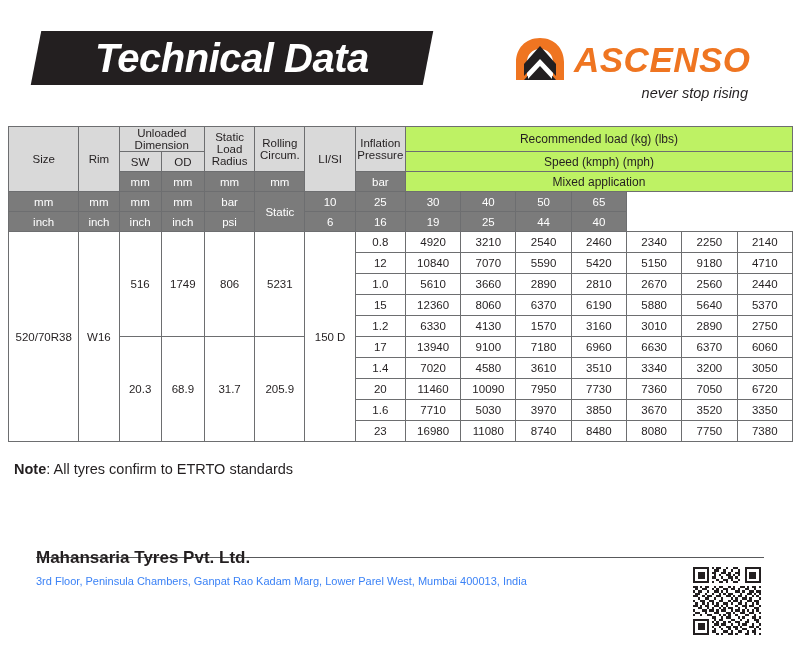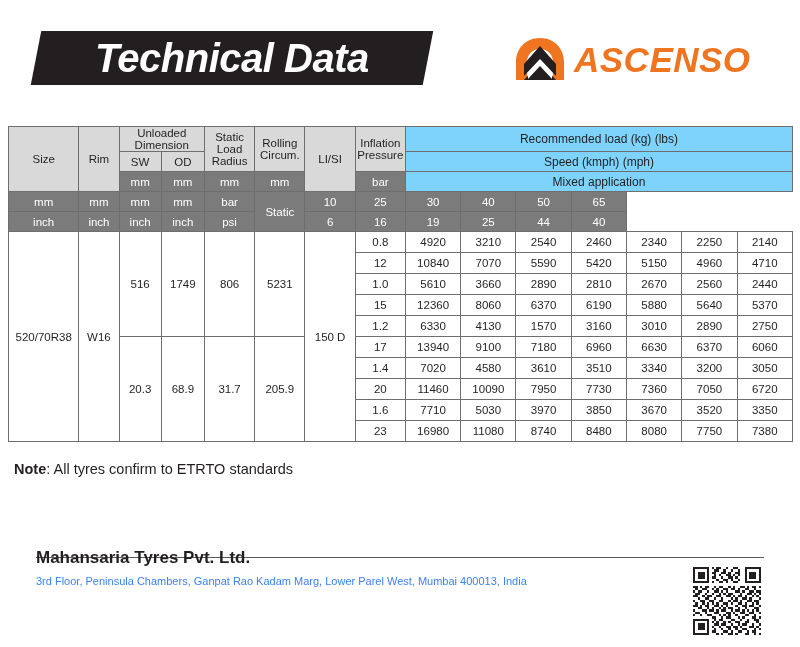--- a/index.html
+++ b/index.html
@@ -71,21 +71,21 @@
   }
   table.spec td, table.spec th {
     border: 1px solid #6d6e70;
     text-align: center;
     vertical-align: middle;
     padding: 0;
     font-weight: normal;
   }
   .h-light { background: #d9d9d9; color: #231f20; font-weight: bold; font-size: 11.5px; }
   .h-dark  { background: #7b7b7b; color: #ffffff; font-weight: bold; font-size: 11.5px; }
-  .h-span  { background: #7dd3fc; color: #231f20; font-weight: bold; font-size: 12px; }
+  .h-span  { background: #bef264; color: #231f20; font-weight: bold; font-size: 12px; }
   .cell    { background: #ffffff; color: #231f20; font-size: 11.5px; height: 21px; }
   .cell-v  { background: #ffffff; color: #231f20; font-size: 11.5px; }
   .r20 { height: 20px; }
   .r21 { height: 21px; }
 
   
   .note {
     position: absolute;
     left: 14px; top: 461px;
     font-size: 14.5px;
@@ -128,20 +128,21 @@
         <svg viewBox="0 0 56 46" width="56" height="46" aria-hidden="true">
           <path d="M28 2 C13 2 4 13 4 26 L4 44 L15 44 L15 26 C15 19 20 13 28 13 C36 13 41 19 41 26 L41 44 L52 44 L52 26 C52 13 43 2 28 2 Z" fill="#ef7521"></path>
           <path d="M28 10 L44 28 L44 40 L28 23 L12 40 L12 28 Z" fill="#231f20"></path>
           <path d="M28 26 L44 44 L12 44 Z" fill="#231f20"></path>
           <path d="M28 24 L40 37 L40 44 L28 32 L16 44 L16 37 Z" fill="#ffffff"></path>
           <path d="M28 30 L41 44 L15 44 Z" fill="#231f20"></path>
         </svg>
       </span>
       <span class="brand-name">ASCENSO</span>
     </div>
+    <div class="brand-tag">never stop rising</div>
   </div>
 </div>
 
 <div class="tbl-wrap">
 <table class="spec">
   <colgroup>
     <col style="width:70px">
         <col style="width:40px">
     <col style="width:42px">
         <col style="width:43px">
@@ -234,21 +235,21 @@
     <td class="cell r21">2140</td>
   </tr>
 
   <tr>
     <td class="cell r21">12</td>
     <td class="cell r21">10840</td>
     <td class="cell r21">7070</td>
     <td class="cell r21">5590</td>
     <td class="cell r21">5420</td>
     <td class="cell r21">5150</td>
-    <td class="cell r21">4960</td>
+    <td class="cell r21">9180</td>
     <td class="cell r21">4710</td>
   </tr>
   <tr>
     <td class="cell r21">1.0</td>
     <td class="cell r21">5610</td>
     <td class="cell r21">3660</td>
     <td class="cell r21">2890</td>
     <td class="cell r21">2810</td>
     <td class="cell r21">2670</td>
     <td class="cell r21">2560</td>

